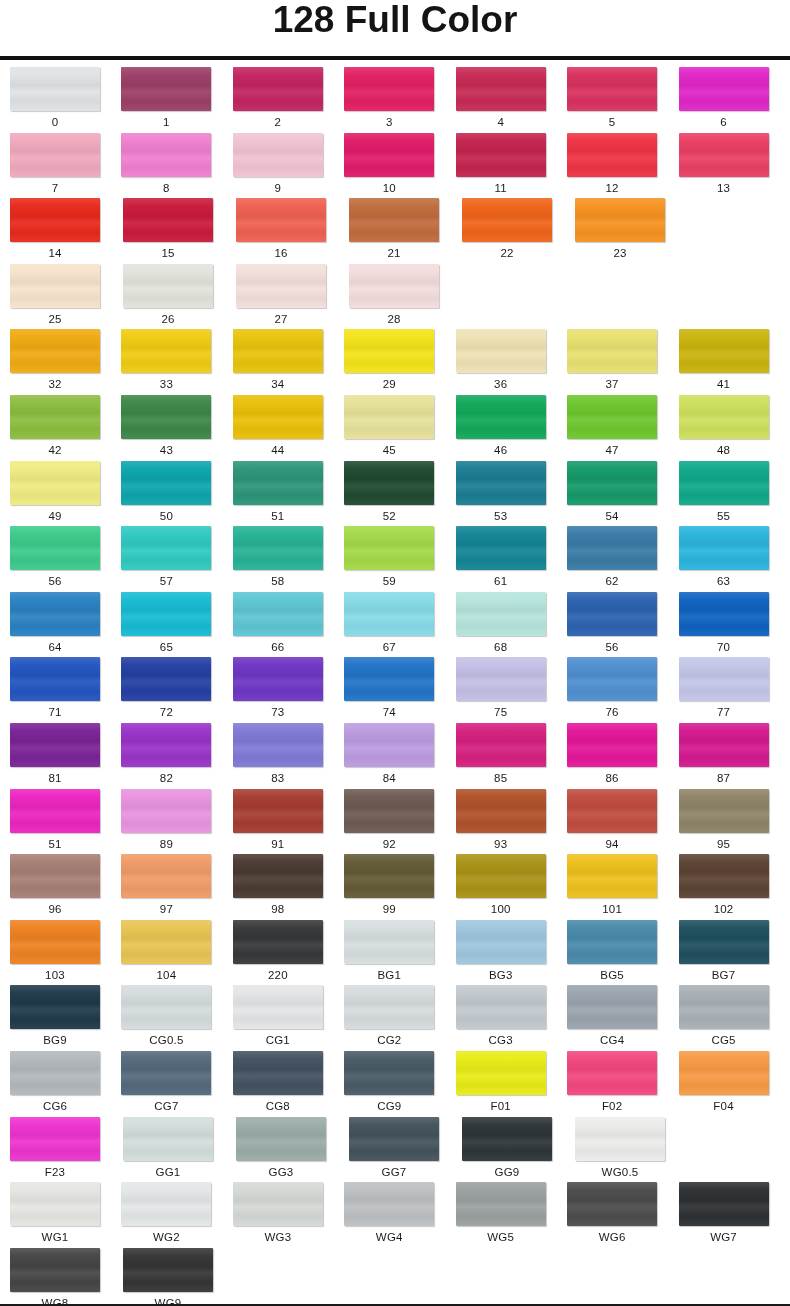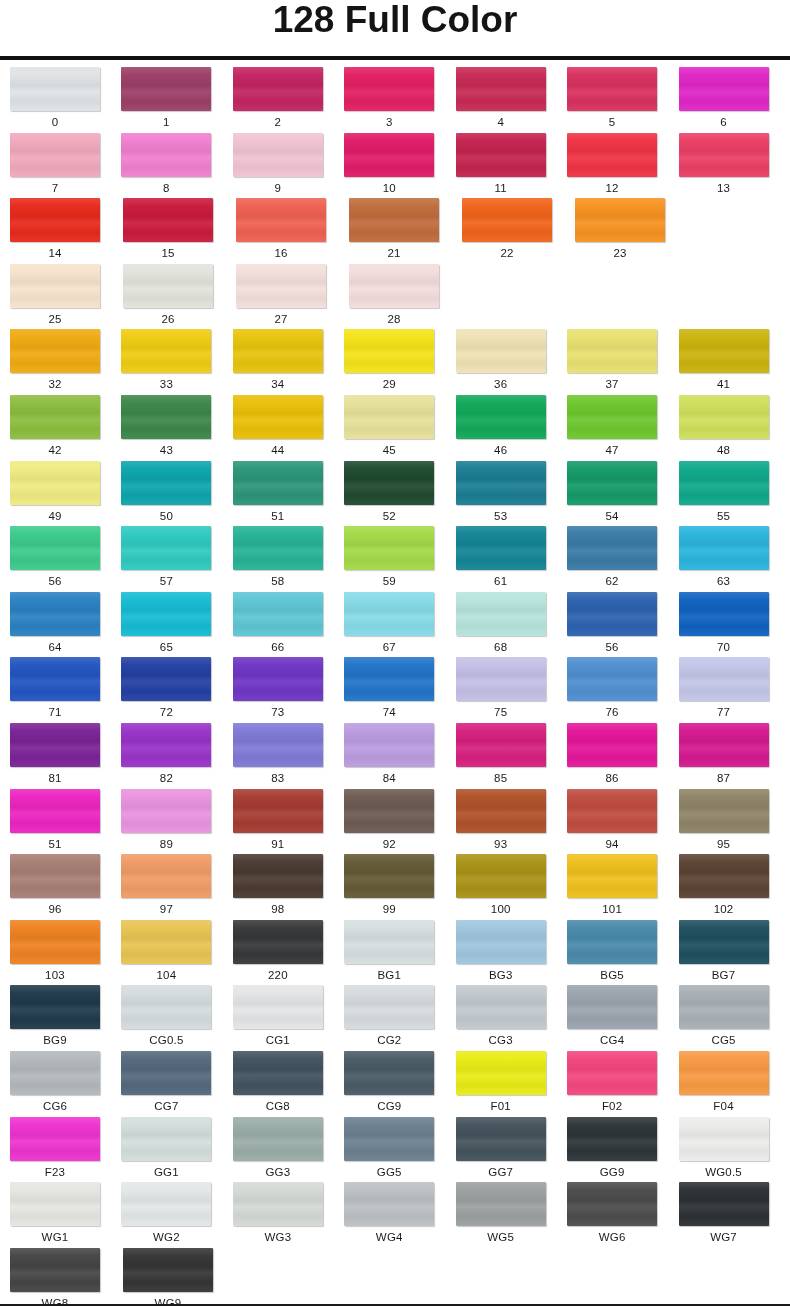--- a/index.html
+++ b/index.html
@@ -586,24 +586,20 @@
         </div>
         <div class="swatch-cell">
           <div class="swatch-chip" style="background-color: rgb(211, 222, 220);"></div>
           <div class="swatch-label">GG1</div>
         </div>
         <div class="swatch-cell">
           <div class="swatch-chip" style="background-color: rgb(155, 173, 169);"></div>
           <div class="swatch-label">GG3</div>
         </div>
         <div class="swatch-cell">
-          <div class="swatch-chip" style="background-color: rgb(108, 128, 144);"></div>
-          <div class="swatch-label">GG5</div>
-        </div>
-        <div class="swatch-cell">
           <div class="swatch-chip" style="background-color: rgb(68, 83, 92);"></div>
           <div class="swatch-label">GG7</div>
         </div>
         <div class="swatch-cell">
           <div class="swatch-chip" style="background-color: rgb(46, 53, 56);"></div>
           <div class="swatch-label">GG9</div>
         </div>
         <div class="swatch-cell">
           <div class="swatch-chip" style="background-color: rgb(236, 236, 234);"></div>
           <div class="swatch-label">WG0.5</div>

